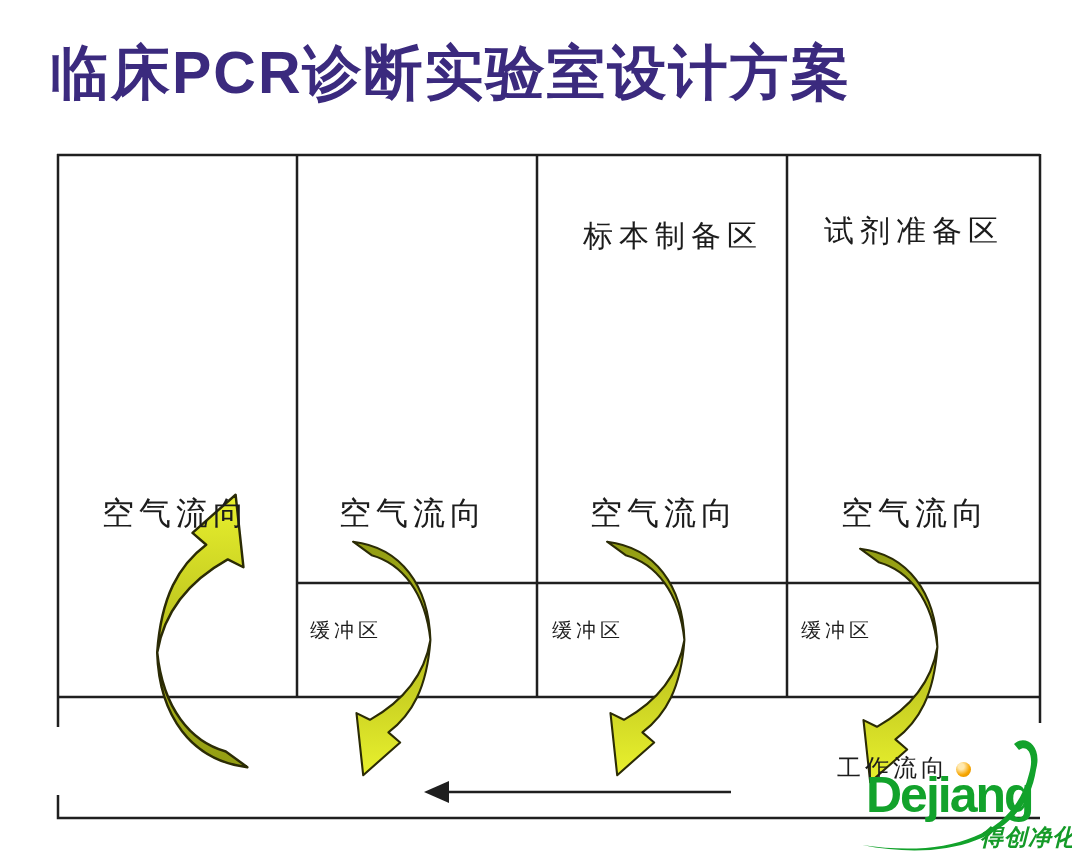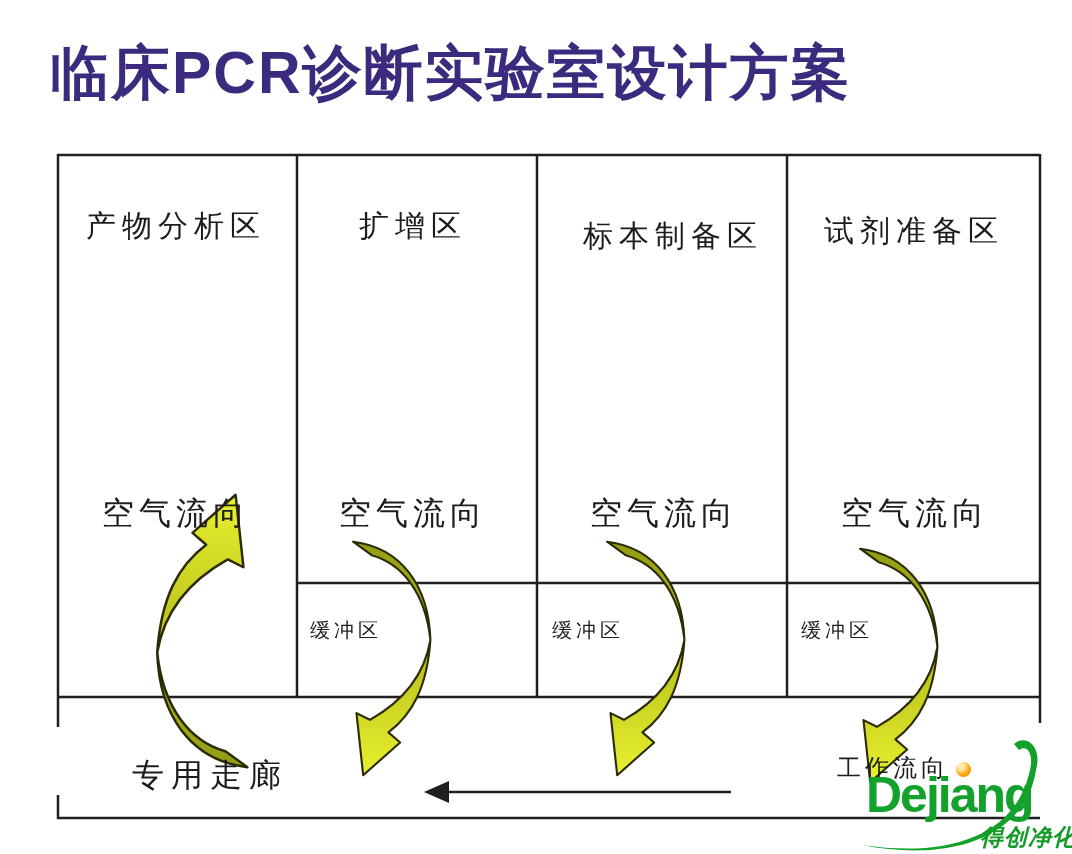--- a/index.html
+++ b/index.html
@@ -81,34 +81,31 @@
 
     <use href="#curvedArrow" transform="translate(265,775) rotate(180) scale(0.98)"></use>
     <use href="#curvedArrow" transform="translate(338,535) scale(0.84)"></use>
     <use href="#curvedArrow" transform="translate(592,535) scale(0.84)"></use>
     <use href="#curvedArrow" transform="translate(845,542) scale(0.84)"></use>
 
     <path d="M 862 845 C 952 863 1026 836 1036 770 C 1043 744 1024 734 1014 744
              L 1019 750 C 1027 744 1035 754 1029 774 C 1014 836 948 858 862 845 Z" fill="#12a22b"></path>
   </svg>
 
-  <div class="lbl room-label r1" style="left:176px">产物分析区</div>
-  <div class="lbl room-label r2" style="left:413px">扩增区</div>
   <div class="lbl room-label r3" style="left:662px">标本制备区</div>
   <div class="lbl room-label r4" style="left:914px">试剂准备区</div>
 
   <div class="lbl air-label" style="left:176px">空气流向</div>
   <div class="lbl air-label" style="left:413px">空气流向</div>
   <div class="lbl air-label" style="left:664px">空气流向</div>
   <div class="lbl air-label" style="left:915px">空气流向</div>
 
   <div class="lbl buffer-label" style="left:310px">缓冲区</div>
   <div class="lbl buffer-label" style="left:552px">缓冲区</div>
   <div class="lbl buffer-label" style="left:801px">缓冲区</div>
 
-  <div class="lbl corridor-label" style="left:210px">专用走廊</div>
   <div class="lbl workflow-label" style="left:893px">工作流向</div>
 
   <div class="logo-text">Dejiang</div>
   <div class="logo-dot"></div>
   <div class="logo-caption">得创净化</div>
 
 </div>
 
 </body></html>

